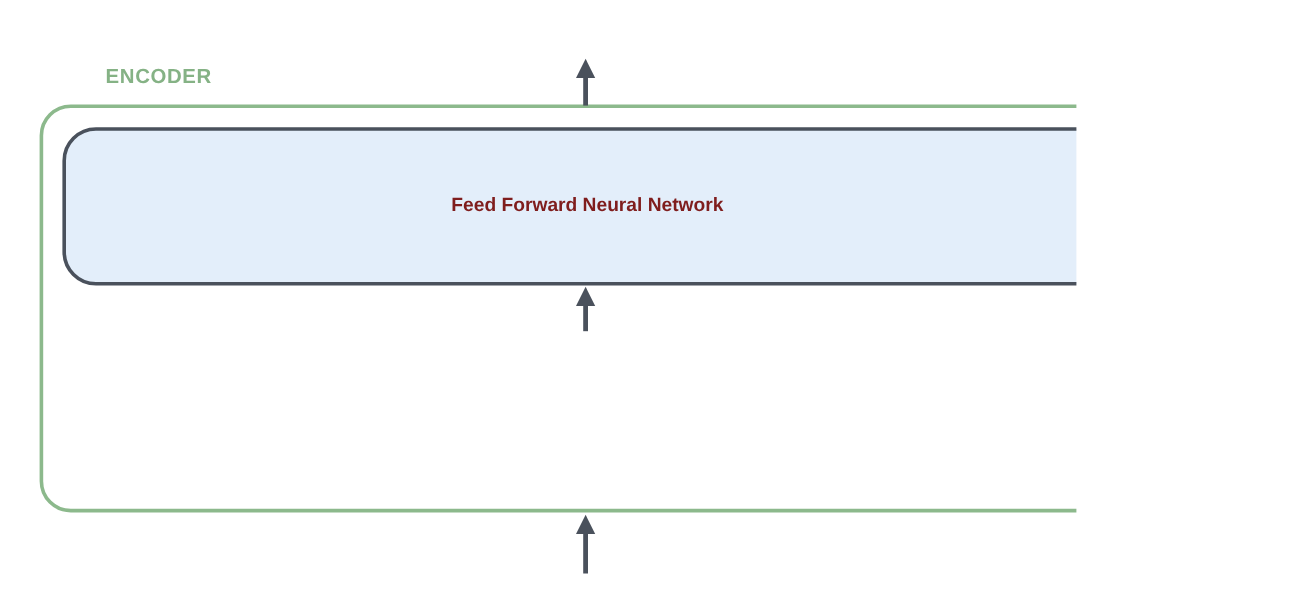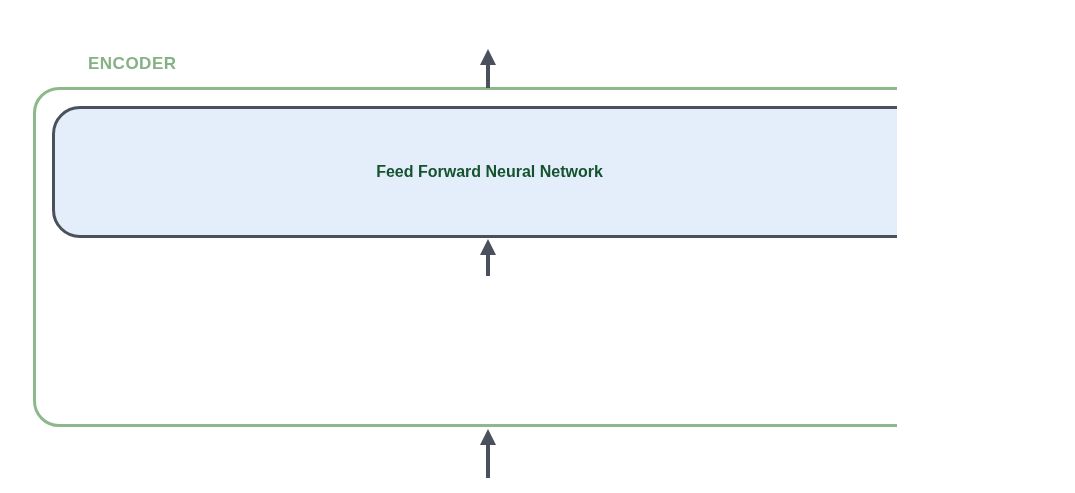--- a/index.html
+++ b/index.html
@@ -50,21 +50,21 @@
     background: #e3eefa;
   }
   .block-attention {
     top: 276px;
     height: 125px;
     background: #fbecda;
   }
   .block-label {
     font-size: 16px;
     font-weight: 700;
-    color: #14532d;
+    color: #7f1d1d;
   }
   .arrows {
     position: absolute;
     left: 0;
     top: 0;
     width: 1075px;
     height: 493px;
     pointer-events: none;
   }
 </style>

